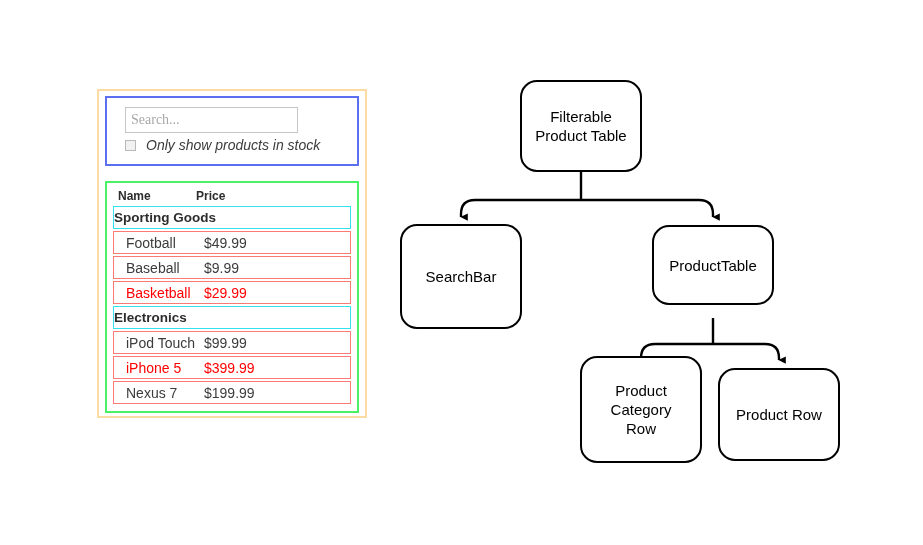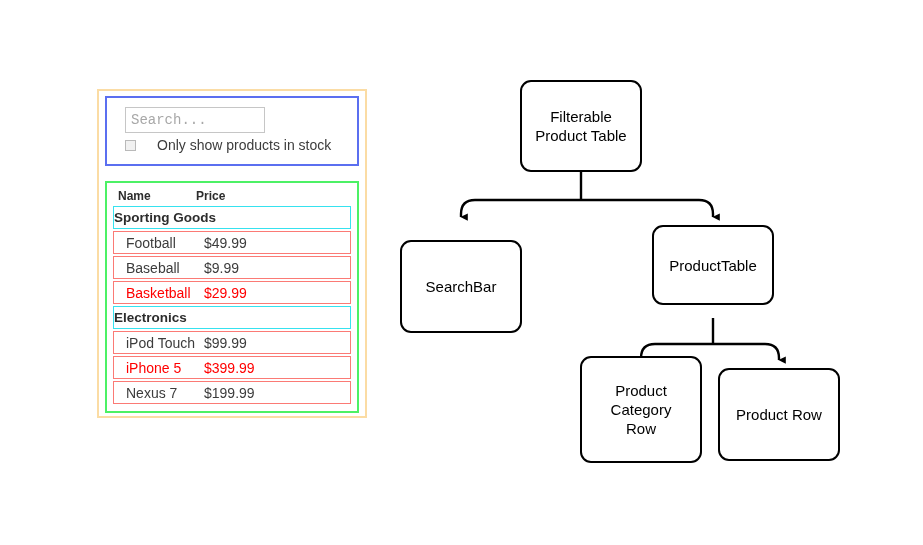--- a/index.html
+++ b/index.html
@@ -36,39 +36,40 @@
     width: 254px;
     height: 70px;
     border: 2px solid #5b6ff0;
     background: #ffffff;
     box-sizing: border-box;
   }
   #search-input {
     position: absolute;
     left: 18px;
     top: 9px;
-    width: 140px;
+    width: 173px;
     height: 26px;
     border: 1px solid #c6c6c6;
     background: #ffffff;
     box-sizing: border-box;
-    font-family: Liberation Mono, monospace;
+    font-family: Liberation Serif, serif;
     font-size: 14px;
     color: #555555;
     padding: 0 5px;
     outline: none;
   }
   #search-input::placeholder { color: #a8a8a8; opacity: 1; }
   #stock-filter-row {
     position: absolute;
     left: 18px;
     top: 40px;
     display: flex;
     align-items: center;
-    gap: 21px;
+    gap: 10px;
+    font-style: italic;
   }
   #stock-checkbox {
     width: 11px;
     height: 11px;
     border: 1px solid #b9b9b9;
     background: #f1f1f1;
     box-sizing: border-box;
     display: inline-block;
     flex: 0 0 auto;
   }
@@ -142,33 +143,33 @@
     position: absolute;
     left: 380px;
     top: 60px;
     width: 500px;
     height: 420px;
   }
   #diagram svg { display: block; }
   .node-box {
     position: absolute;
     border: 2.4px solid #000000;
-    border-radius: 11px;
+    border-radius: 17px;
     background: #ffffff;
     box-sizing: border-box;
     display: flex;
     align-items: center;
     justify-content: center;
     text-align: center;
     font-size: 15px;
     line-height: 19px;
     color: #000000;
   }
   #node-root      { left: 140px; top: 20px;  width: 122px; height: 92px; }
-  #node-searchbar { left: 20px;  top: 180px; width: 122px; height: 93px; }
+  #node-searchbar { left: 20px;  top: 164px; width: 122px; height: 105px; }
   #node-producttable { left: 272px; top: 165px; width: 122px; height: 80px; }
   #node-categoryrow  { left: 200px; top: 296px; width: 122px; height: 107px; }
   #node-productrow   { left: 338px; top: 308px; width: 122px; height: 93px; }
 </style>
 </head>
 <body>
 
 <div id="mockup-wrap">
 
   <div id="searchbar-group">

